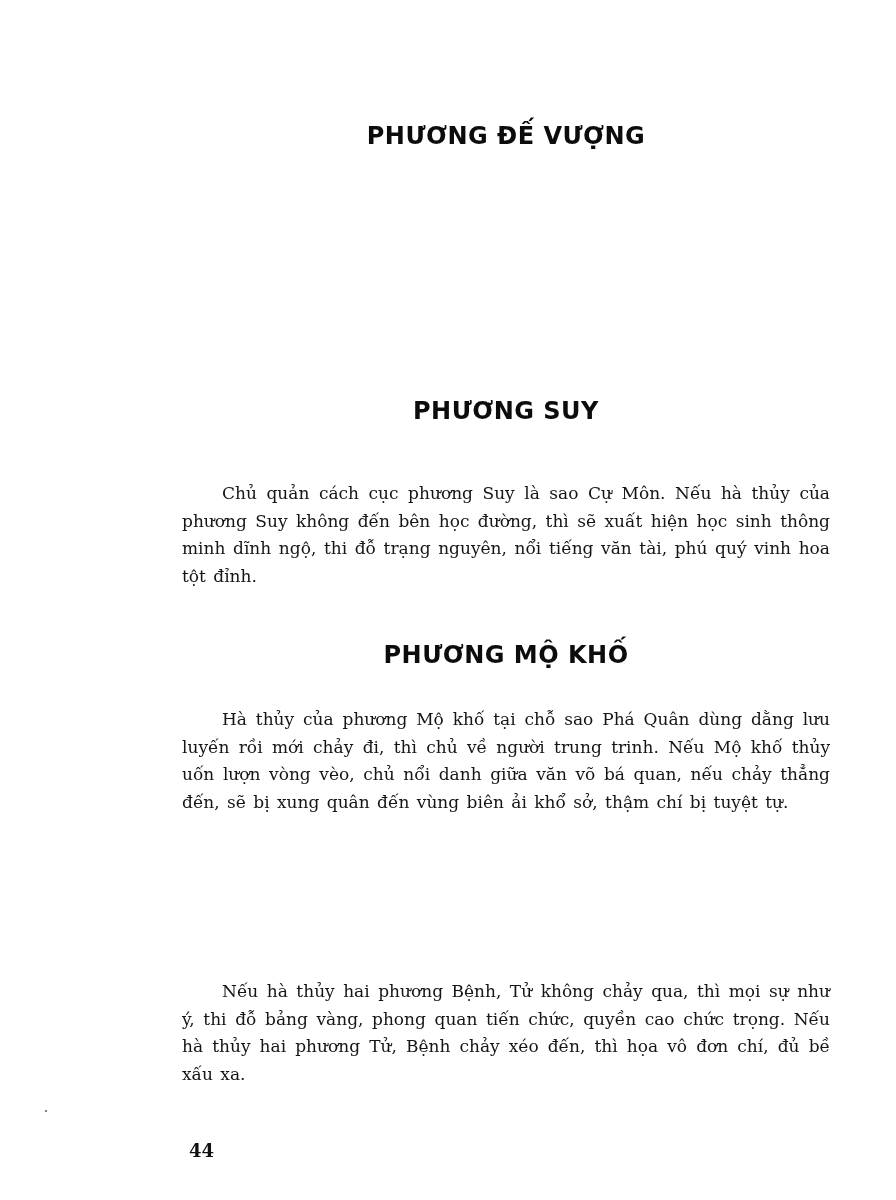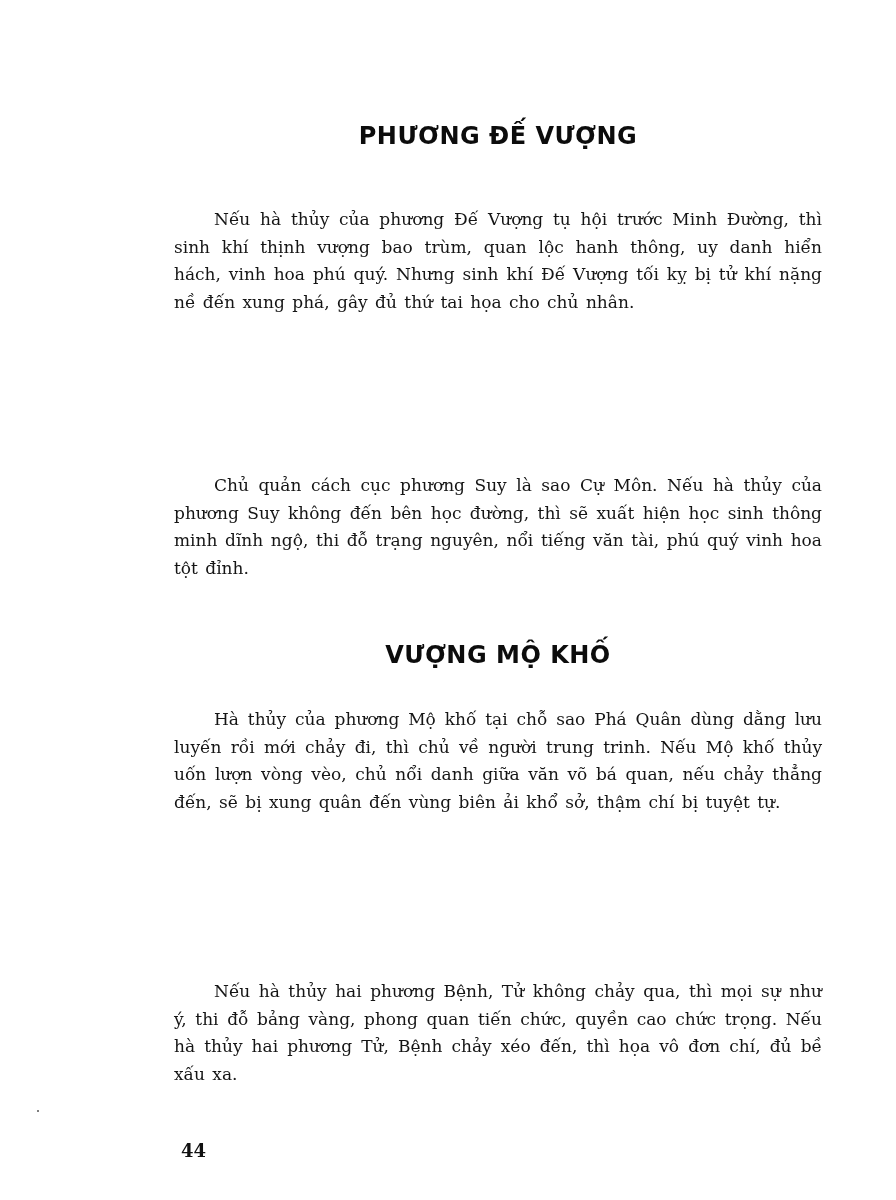--- a/index.html
+++ b/index.html
@@ -10,21 +10,21 @@
     body {
       width: 896px;
       height: 1200px;
       position: relative;
       overflow: hidden;
       color: #111111;
       font-family: "DejaVu Serif", "Liberation Serif", serif;
     }
     .page {
       position: absolute;
-      left: 0; top: 0;
+      left: 8px; top: 0;
       width: 859px;
       height: 1200px;
     }
     .section {
       position: absolute;
       left: 174px;
       width: 648px;
     }
     .heading {
       font-family: "DejaVu Sans", "Liberation Sans", sans-serif;
@@ -41,21 +41,21 @@
       font-size: 17px;
       line-height: 27.5px;
       text-align: justify;
       text-indent: 40px;
       word-spacing: 2px;
       color: #151515;
     }
     #sec-1 { top: 121px; }
     #sec-1 .para { margin-top: 55px; }
     #sec-2 { top: 396px; }
-    #sec-2 .para { margin-top: 76px; }
+    #sec-2 .para { margin-top: 54px; }
     #sec-3 { top: 640px; }
     #sec-3 .para { margin-top: 36px; }
     #sec-4 { top: 914px; }
     #sec-4 .para { margin-top: 64px; }
     .page-number {
       position: absolute;
       left: 181px;
       top: 1140px;
       font-family: "DejaVu Serif", "Liberation Serif", serif;
       font-weight: bold;
@@ -73,29 +73,29 @@
       border-radius: 1px;
     }
   </style>
 </head>
 <body>
 
 <div class="page">
 
   <div class="section" id="sec-1">
     <h2 class="heading">PHƯƠNG ĐẾ VƯỢNG</h2>
-    <p class="para">Nếu hà thủy của phương Đế Vượng tụ hội trước Minh Đường, thì sinh khí thịnh vượng bao trùm, quan lộc hanh thông, uy danh hiển hách, vinh hoa phú quý. Nhưng sinh khí Đế Vượng tối kỵ bị tử khí nặng nề đến xung phá, gây đủ thứ tai họa cho chủ nhân.</p>
   </div>
 
   <div class="section" id="sec-2">
+    <h2 class="heading">PHƯƠNG SUY</h2>
     <p class="para">Chủ quản cách cục phương Suy là sao Cự Môn. Nếu hà thủy của phương Suy không đến bên học đường, thì sẽ xuất hiện học sinh thông minh dĩnh ngộ, thi đỗ trạng nguyên, nổi tiếng văn tài, phú quý vinh hoa tột đỉnh.</p>
   </div>
 
   <div class="section" id="sec-3">
-    <h2 class="heading">VƯỢNG MỘ KHỐ</h2>
+    <h2 class="heading">PHƯƠNG MỘ KHỐ</h2>
     <p class="para">Hà thủy của phương Mộ khố tại chỗ sao Phá Quân dùng dằng lưu luyến rồi mới chảy đi, thì chủ về người trung trinh. Nếu Mộ khố thủy uốn lượn vòng vèo, chủ nổi danh giữa văn võ bá quan, nếu chảy thẳng đến, sẽ bị xung quân đến vùng biên ải khổ sở, thậm chí bị tuyệt tự.</p>
   </div>
 
   <div class="section" id="sec-4">
     <p class="para">Nếu hà thủy hai phương Bệnh, Tử không chảy qua, thì mọi sự như ý, thi đỗ bảng vàng, phong quan tiến chức, quyền cao chức trọng. Nếu hà thủy hai phương Tử, Bệnh chảy xéo đến, thì họa vô đơn chí, đủ bề xấu xa.</p>
   </div>
 
   <div class="speck"></div>
 
   <div class="page-number">44</div>

